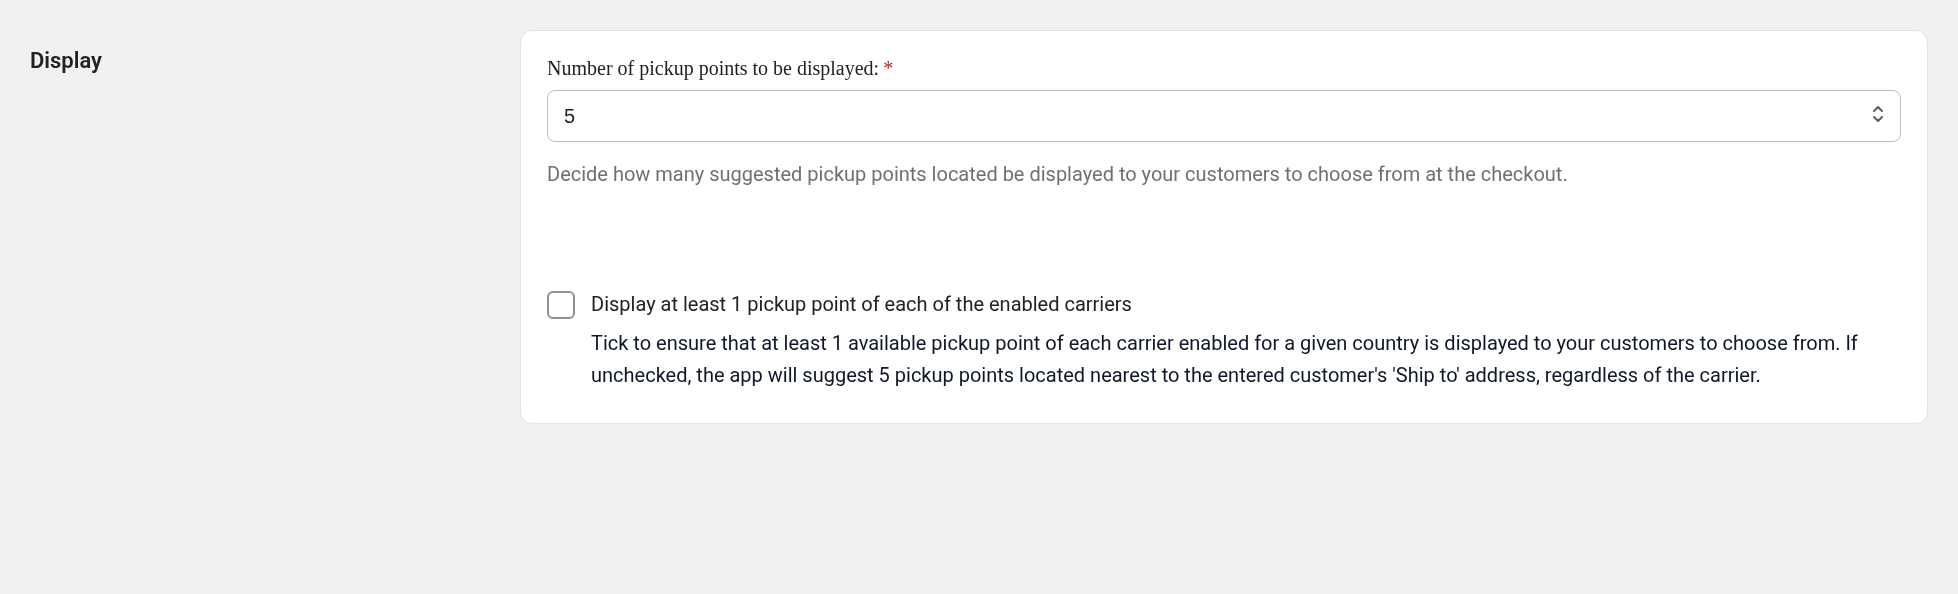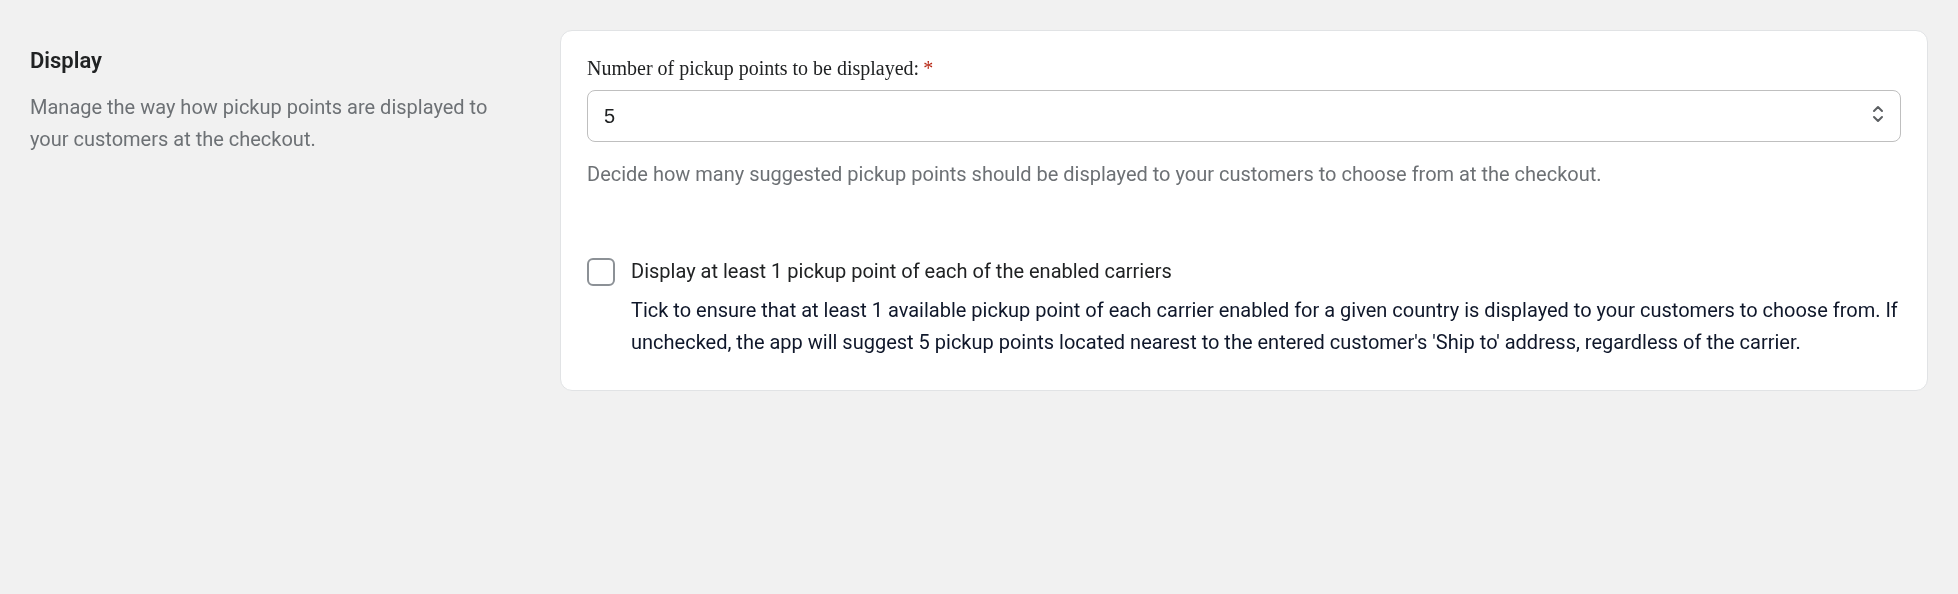--- a/index.html
+++ b/index.html
@@ -9,21 +9,20 @@
     }
     body {
       font-family: -apple-system, BlinkMacSystemFont, "Segoe UI", Roboto, Helvetica, Arial, sans-serif;
       background: #f1f1f1;
       padding: 30px;
       font-size: 20px;
       color: #202223;
     }
     .layout {
       display: flex;
-      gap: 40px;
       max-width: 1900px;
     }
     .left-col {
       flex: 0 0 490px;
       padding-top: 18px;
     }
     .section-title {
       font-size: 22px;
       font-weight: 600;
       color: #202223;
@@ -79,21 +78,21 @@
     }
     .help-text {
       font-size: 20px;
       color: #6d7175;
       line-height: 1.6;
     }
     .checkbox-row {
       display: flex;
       align-items: flex-start;
       gap: 16px;
-      margin-top: 66px;
+      margin-top: 99px;
     }
     .checkbox {
       flex: 0 0 auto;
       width: 28px;
       height: 28px;
       border: 2px solid #8c9196;
       border-radius: 6px;
       background: #ffffff;
       cursor: pointer;
       margin-top: 2px;
@@ -112,41 +111,40 @@
       color: #0f172a;
       line-height: 1.6;
     }
   </style>
 </head>
 <body>
 
 <div class="layout">
   <div class="left-col">
     <div class="section-title">Display</div>
-    <div class="section-desc">Manage the way how pickup points are displayed to your customers at the checkout.</div>
   </div>
 
   <div class="right-col">
     <div class="card">
 
       <div class="field-label">
         <span>Number of pickup points to be displayed:</span><span class="req">*</span>
       </div>
 
       <div class="select-wrap">
         <button type="button" class="select-input">5</button>
         <span class="select-caret">
           <svg width="14" height="18" viewBox="0 0 14 18" fill="none" stroke="currentColor" stroke-width="2" stroke-linecap="round" stroke-linejoin="round">
             <polyline points="3,6 7,2 11,6"></polyline>
             <polyline points="3,12 7,16 11,12"></polyline>
           </svg>
         </span>
       </div>
 
-      <div class="help-text">Decide how many suggested pickup points should be displayed to your customers to choose from at the checkout.</div>
+      <div class="help-text">Decide how many suggested pickup points located be displayed to your customers to choose from at the checkout.</div>
 
       <div class="checkbox-row">
         <div class="checkbox" role="checkbox" aria-checked="false"></div>
         <div class="checkbox-content">
           <div class="checkbox-label">Display at least 1 pickup point of each of the enabled carriers</div>
           <div class="checkbox-help">Tick to ensure that at least 1 available pickup point of each carrier enabled for a given country is displayed to your customers to choose from. If unchecked, the app will suggest 5 pickup points located nearest to the entered customer's 'Ship to' address, regardless of the carrier.</div>
         </div>
       </div>
 
     </div>

